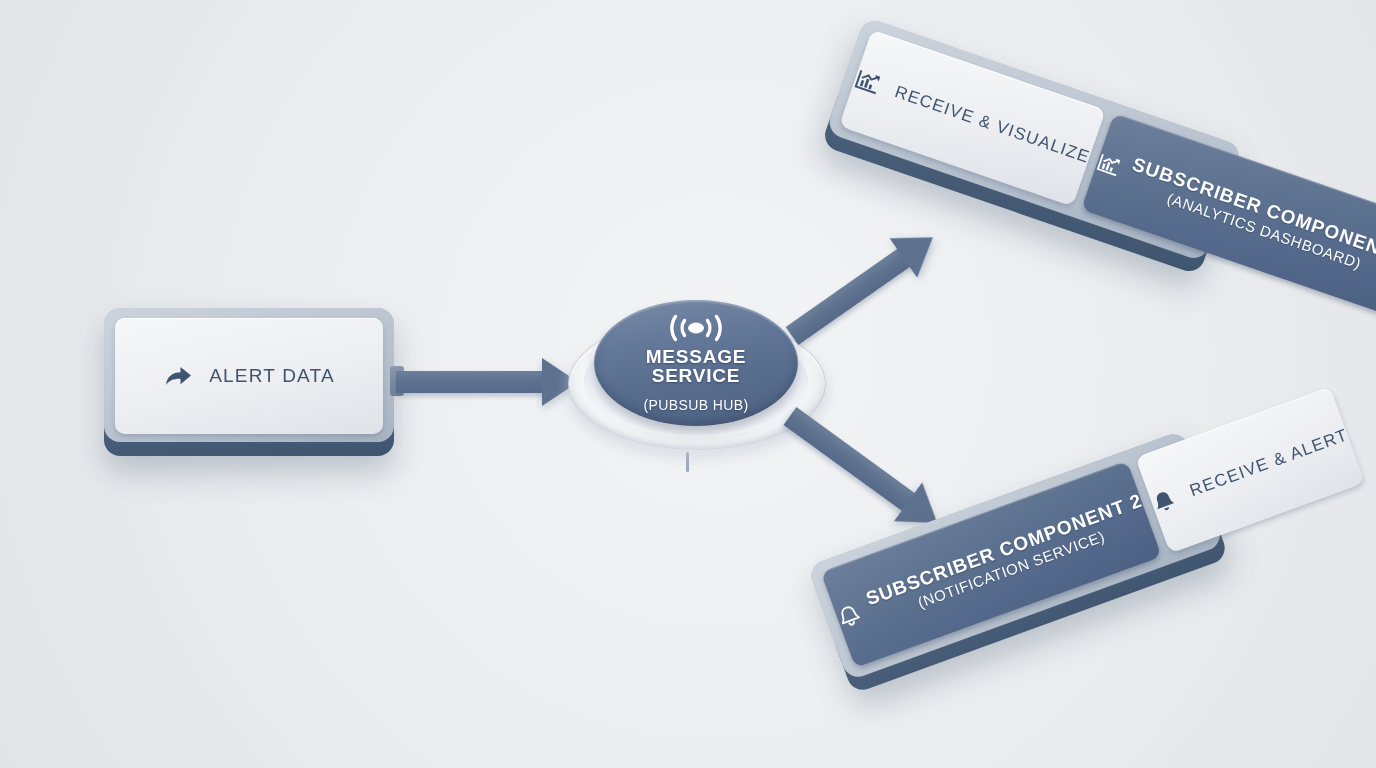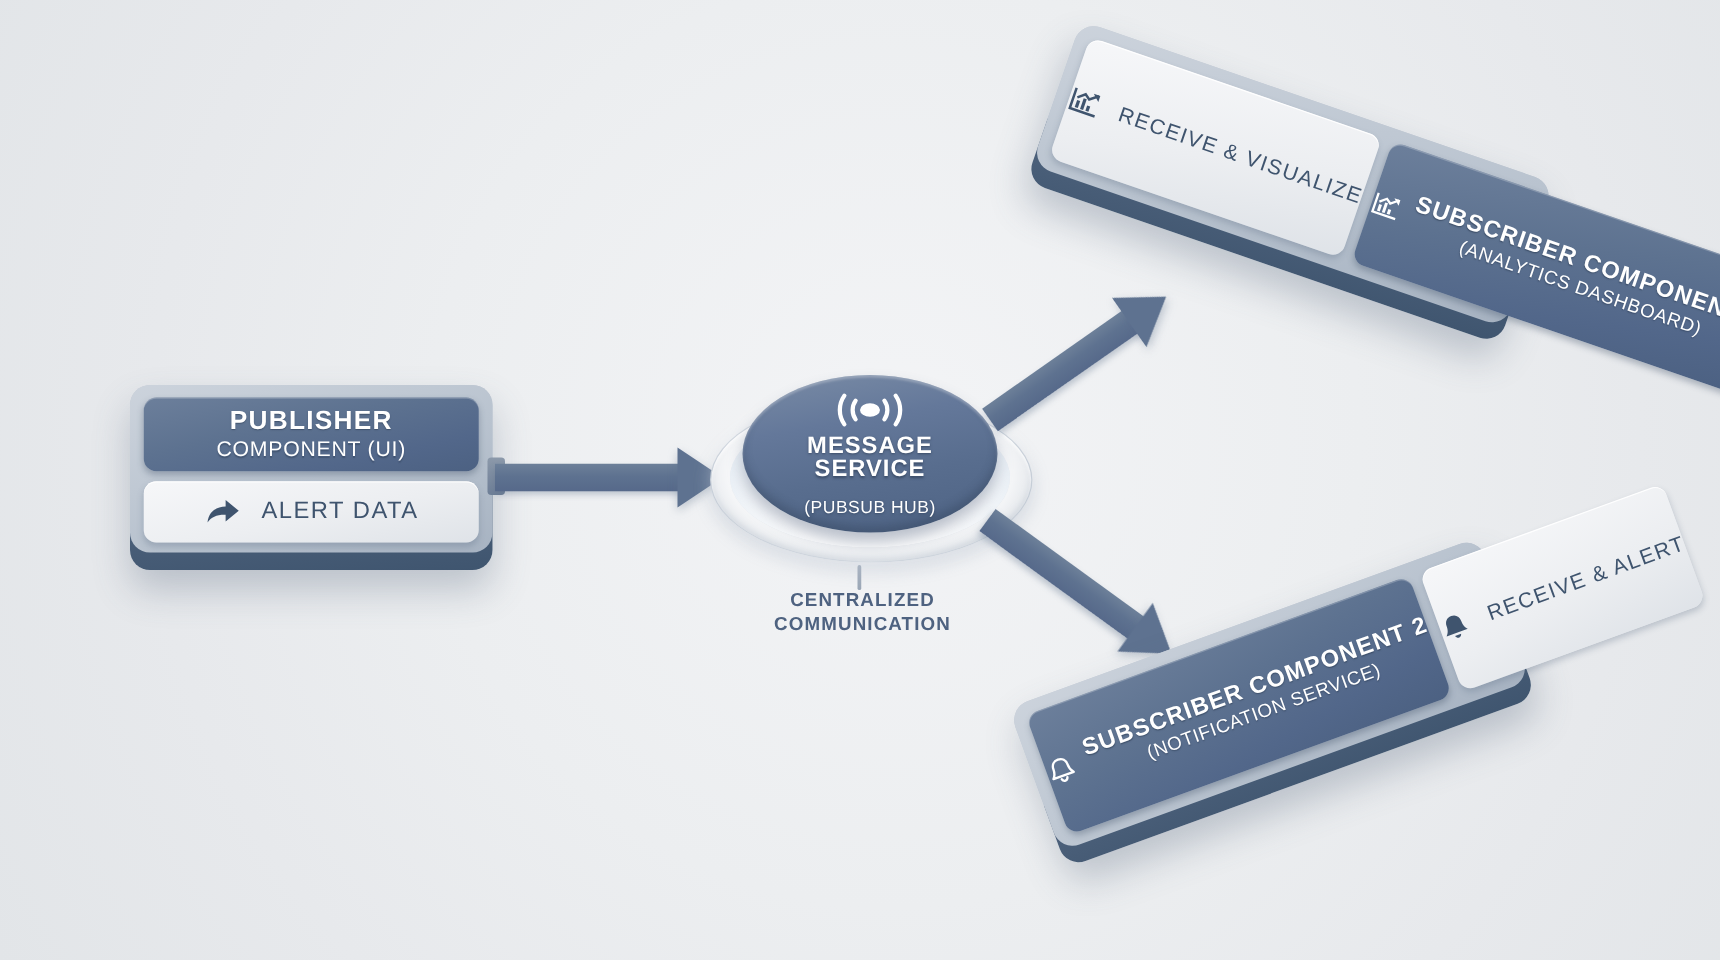--- a/index.html
+++ b/index.html
@@ -302,24 +302,20 @@
 </style>
 </head>
 <body>
 
 <div id="stage">
 
   <div id="publisher" class="card3d">
     <div class="card-base"></div>
     <div class="card-tray"></div>
     <div class="card-inner">
-      <div class="panel-dark">
-        <div class="title-main">PUBLISHER</div>
-        <div class="title-sub">COMPONENT (UI)</div>
-      </div>
       <div class="panel-light">
         <span class="glyph">
           <svg width="30" height="24" viewBox="0 0 30 24">
             <path d="M3 21 C4 12 10 8.5 17.5 8.2 L17.5 3 L28 11.6 L17.5 20.2 L17.5 14.8 C10.5 14.6 6 16.6 3 21 Z" fill="#3f546e"></path>
           </svg>
         </span>
         <span class="action-label">ALERT DATA</span>
       </div>
     </div>
   </div>
@@ -347,24 +343,20 @@
           <ellipse cx="32" cy="15" rx="8" ry="5.4" fill="#ffffff"></ellipse>
         </svg>
       </span>
       <div class="hub-title">MESSAGE</div>
       <div class="hub-title">SERVICE</div>
       <div class="hub-sub">(PUBSUB HUB)</div>
     </div>
   </div>
 
   <div id="hub-caption-stem"></div>
-  <div id="hub-caption">
-    <div>CENTRALIZED</div>
-    <div>COMMUNICATION</div>
-  </div>
 
   <div id="arrow-hub-sub1" class="arrow">
     <div class="shaft"></div>
     <div class="head"></div>
   </div>
 
   <div id="arrow-hub-sub2" class="arrow">
     <div class="shaft"></div>
     <div class="head"></div>
   </div>

